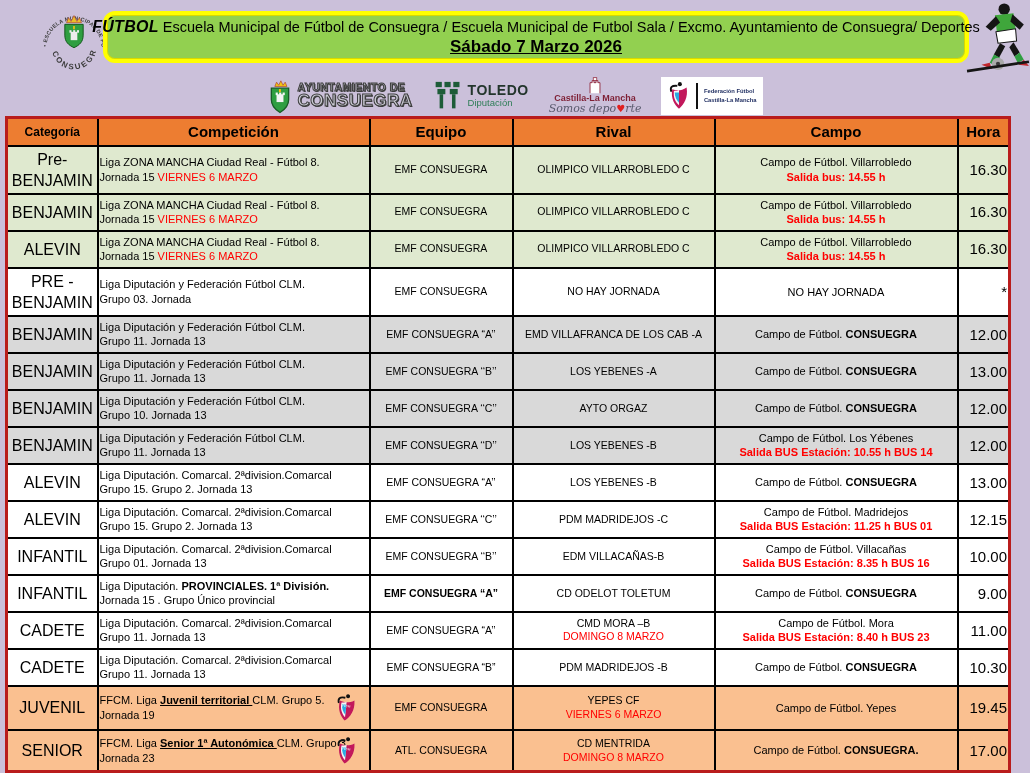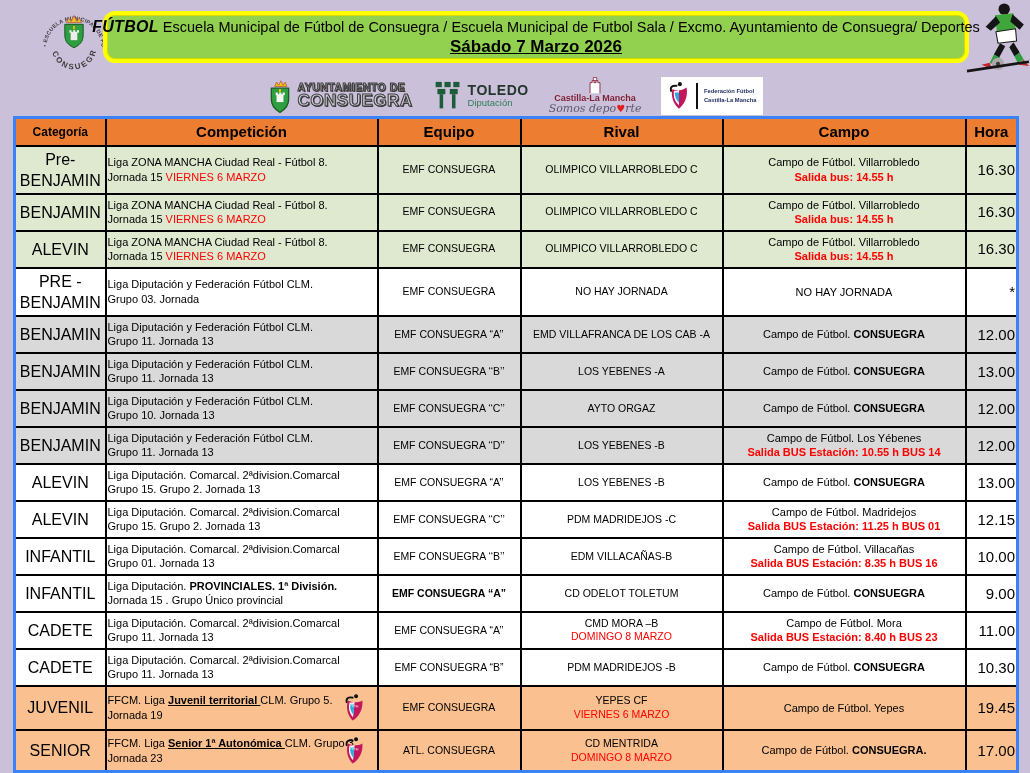--- a/index.html
+++ b/index.html
@@ -39,22 +39,22 @@
   .toledo-l2{font-size:9.5px;color:#2E7D57}
   .clm-logo{flex-direction:column;gap:0;line-height:1}
   .clm-l1{font-size:9px;font-weight:bold;color:#7E1F34}
   .clm-script{font-family:"DejaVu Serif",serif;font-style:italic;font-size:11px;color:#5a5a6e}
   .clm-script .heart{color:#E02020;font-style:normal;font-size:10px}
   .ffcm-box{background:#fff;padding:3px 7px;display:flex;align-items:center;gap:6px;height:38px}
   .ffcm-div{width:1.5px;height:26px;background:#111}
   .ffcm-text{font-size:5.8px;font-weight:bold;color:#1b2a5e;line-height:1.4}
 
   
-  table{border-collapse:collapse;margin:0 13px;width:1003px;table-layout:fixed;
-        border:3px solid #3b82f6;background:#404040}
+  table{border-collapse:collapse;margin:0 5px;width:1003px;table-layout:fixed;
+        border:3px solid #b91c1c;background:#404040}
   th,td{border:2px solid #000;overflow:hidden}
   thead th{background:var(--header_orange);color:#000;font-weight:bold;font-size:15px;height:28px;padding:1px}
   thead th.cat-h{font-size:12px}
   td{padding:2px 6px;vertical-align:middle;font-size:11px;line-height:1.32;color:#000}
   tbody td{height:37px}
   tbody tr:nth-child(1) td{height:45px}
   tbody tr:nth-child(15) td{height:44px}
   tbody tr:nth-child(16) td{height:42px}
   .c-cat{text-align:center;font-size:16px;padding:2px}
   .c-comp{text-align:left;position:relative;padding-left:1px}

